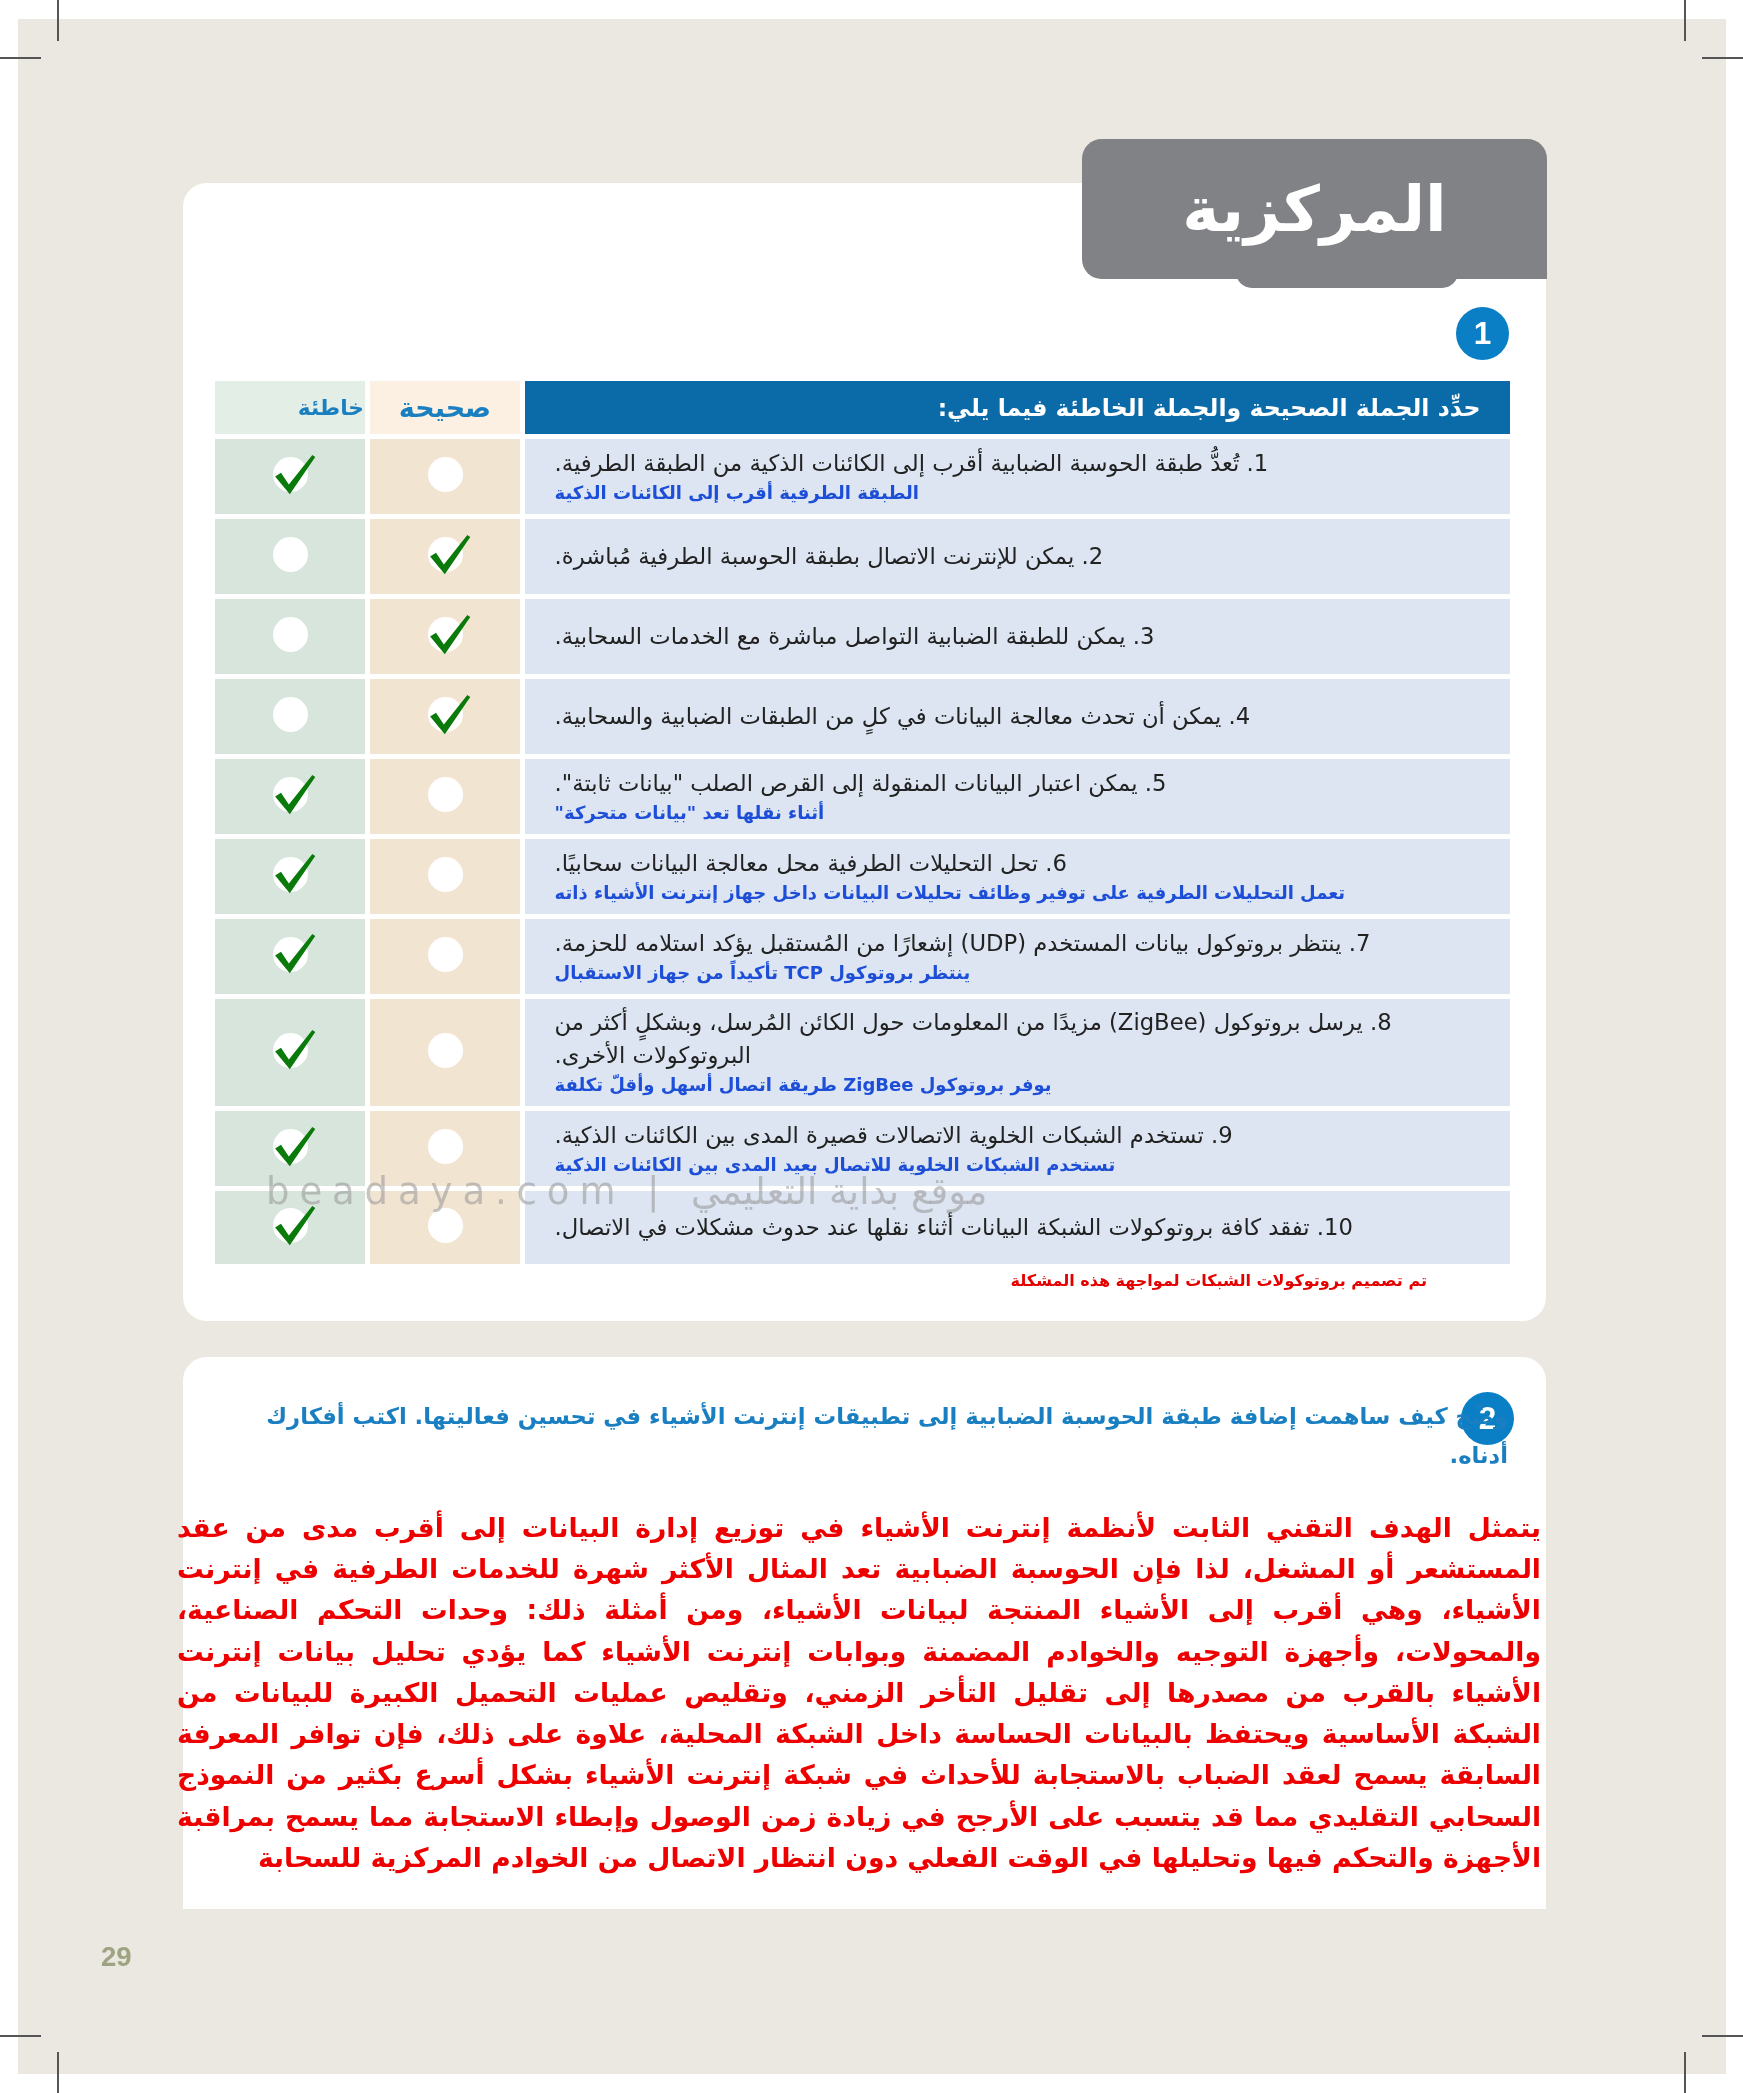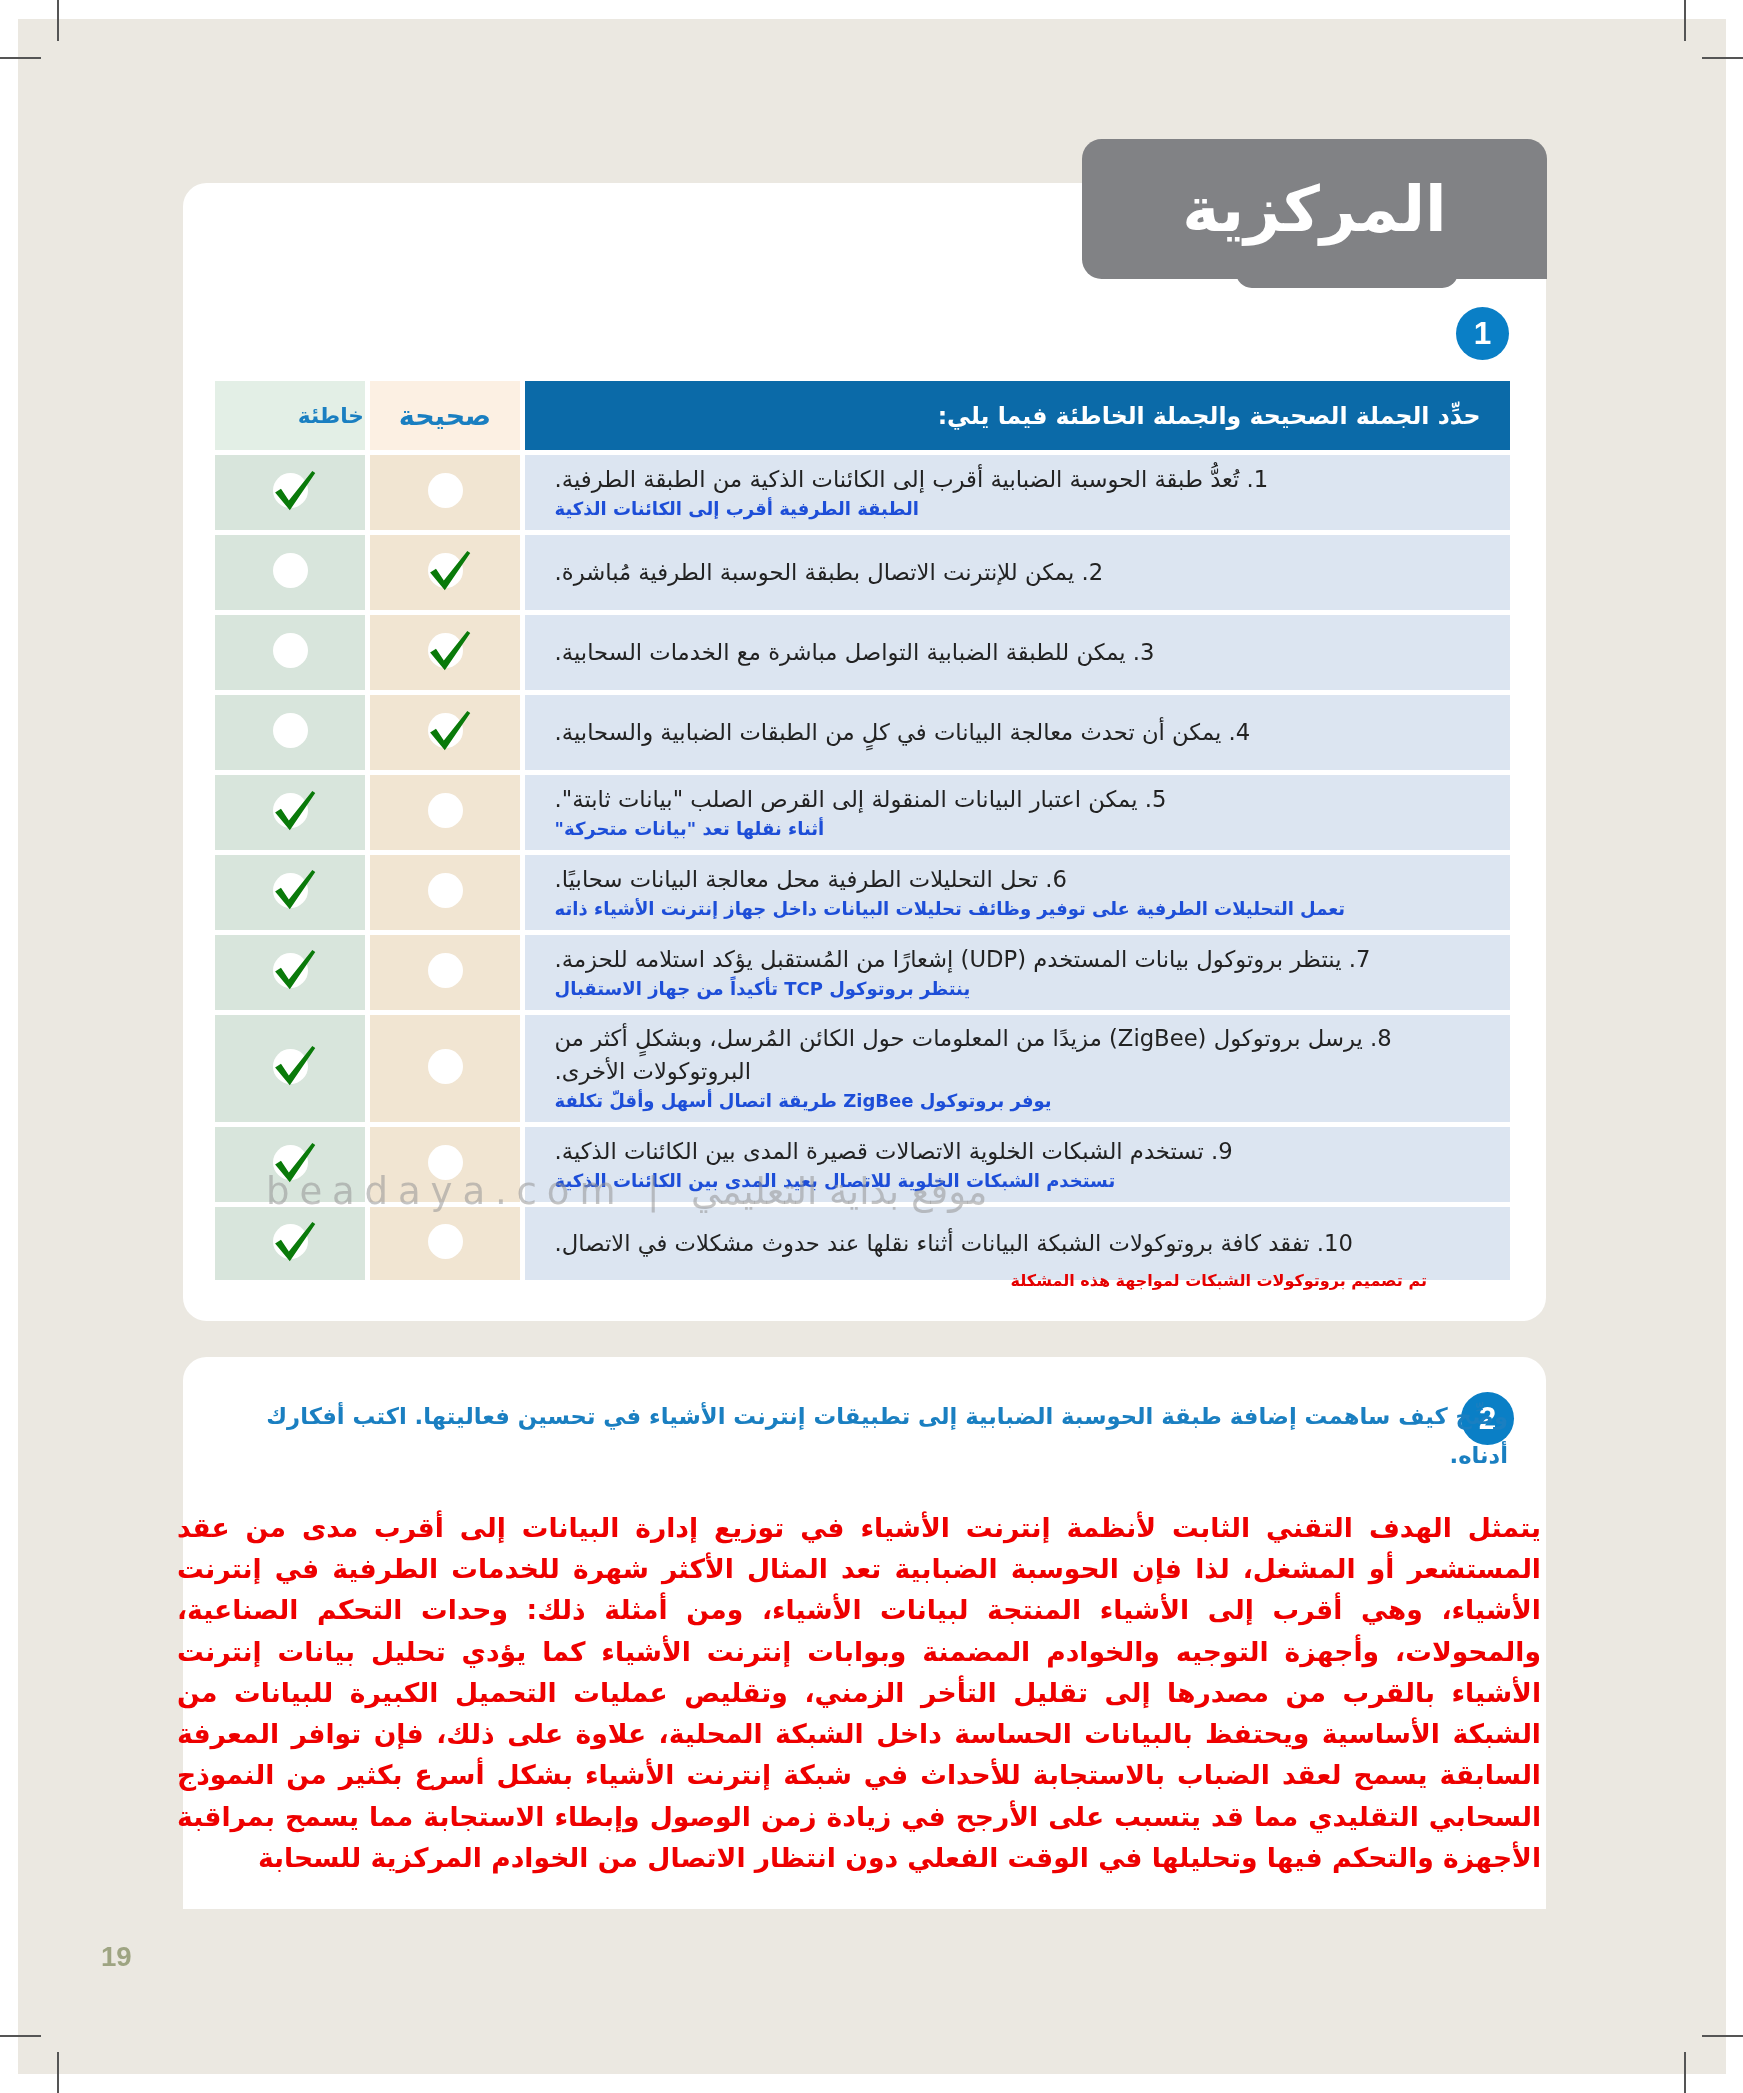--- a/index.html
+++ b/index.html
@@ -5,21 +5,21 @@
   html, body { margin:0; padding:0; }
   body { width:1744px; height:2093px; background:#ffffff; position:relative; overflow:hidden; font-family:"DejaVu Sans", sans-serif; }
   .page { position:absolute; left:17.7px; top:18.7px; width:1708px; height:2055px; background:#ebe8e1; }
   .crop { position:absolute; background:#555; }
   .card1 { position:absolute; left:183px; top:183px; width:1363px; height:1138px; background:#fff; border-radius:23.6px; }
   .title-tab { position:absolute; left:1082px; top:139px; width:465px; height:140px; background:#818285; border-radius:19.7px 19.7px 0 19.7px; }
   .title-tab-bottom { position:absolute; left:1236px; top:256px; width:222px; height:31.5px; background:#818285; border-radius:0 0 15.8px 15.8px; }
   .title-text { position:absolute; left:1082px; top:139px; width:465px; height:140px; display:flex; align-items:center; justify-content:center; color:#fff; font-size:63px; font-weight:bold; font-family:"DejaVu Sans", sans-serif; }
   .num-badge { position:absolute; width:53px; height:53px; border-radius:50%; background:#0a7fc6; color:#fff; font-weight:bold; font-size:31.5px; display:flex; align-items:center; justify-content:center; font-family:"Liberation Sans", sans-serif; }
   table.tf { position:absolute; left:210px; top:376px; border-collapse:separate; border-spacing:5.9px 5.9px; direction:rtl; }
-  .th-main { background:#0b6aa8; color:#fff; font-weight:bold; font-size:23.6px; height:69px; width:985px; text-align:right; padding:0 29.6px; box-sizing:border-box; }
+  .th-main { background:#0b6aa8; color:#fff; font-weight:bold; font-size:23.6px; height:53px; width:985px; text-align:right; padding:0 29.6px; box-sizing:border-box; }
   .th-true { background:#fcf0e3; color:#1a7fc1; font-weight:bold; font-size:27px; width:148px; text-align:center; }
   .th-false { background:#e3efe6; color:#1a7fc1; font-weight:bold; font-size:21.7px; width:148px; text-align:right; }
   td.q { background:#dce5f1; text-align:left; padding:7.9px 29.6px; font-size:22.7px; color:#222; vertical-align:middle; box-sizing:border-box; line-height:1.45; }
   td.ctrue { background:#f1e5d2; text-align:center; vertical-align:middle; position:relative; }
   td.cfalse { background:#d8e5dc; text-align:center; vertical-align:middle; position:relative; }
   .circle { display:inline-block; width:35px; height:35px; border-radius:50%; background:#fff; }
   .check { position:absolute; left:50%; top:50%; transform:translate(-40%,-55%); width:47px; height:47px; }
   .note { color:#1d4ed8; font-weight:bold; font-size:18px; display:block; }
   .outside-note { position:absolute; color:#e50000; font-weight:bold; font-size:16px; direction:rtl; white-space:nowrap; }
   .card2 { position:absolute; left:183px; top:1357px; width:1363px; height:552px; background:#fff; border-radius:23.6px 23.6px 0 0; }
@@ -133,14 +133,14 @@
 
 <div class="outside-note" style="right:317px;top:1271px;">تم تصميم بروتوكولات الشبكات لمواجهة هذه المشكلة</div>
 
 <div class="card2"></div>
 <div class="num-badge" style="left:1461px;top:1392px;">2</div>
 <div class="q2-text">وضِّح كيف ساهمت إضافة طبقة الحوسبة الضبابية إلى تطبيقات إنترنت الأشياء في تحسين فعاليتها. اكتب أفكارك أدناه.</div>
 <div class="answer">يتمثل الهدف التقني الثابت لأنظمة إنترنت الأشياء في توزيع إدارة البيانات إلى أقرب مدى من عقد المستشعر أو المشغل، لذا فإن الحوسبة الضبابية تعد المثال الأكثر شهرة للخدمات الطرفية في إنترنت الأشياء، وهي أقرب إلى الأشياء المنتجة لبيانات الأشياء، ومن أمثلة ذلك: وحدات التحكم الصناعية، والمحولات، وأجهزة التوجيه والخوادم المضمنة وبوابات إنترنت الأشياء كما يؤدي تحليل بيانات إنترنت الأشياء بالقرب من مصدرها إلى تقليل التأخر الزمني، وتقليص عمليات التحميل الكبيرة للبيانات من الشبكة الأساسية ويحتفظ بالبيانات الحساسة داخل الشبكة المحلية، علاوة على ذلك، فإن توافر المعرفة السابقة يسمح لعقد الضباب بالاستجابة للأحداث في شبكة إنترنت الأشياء بشكل أسرع بكثير من النموذج السحابي التقليدي مما قد يتسبب على الأرجح في زيادة زمن الوصول وإبطاء الاستجابة مما يسمح بمراقبة الأجهزة والتحكم فيها وتحليلها في الوقت الفعلي دون انتظار الاتصال من الخوادم المركزية للسحابة</div>
 
 <div class="watermark">beadaya.com | موقع بداية التعليمي</div>
 
-<div class="page-num">19</div>
+<div class="page-num">29</div>
 
 
 </body></html>

